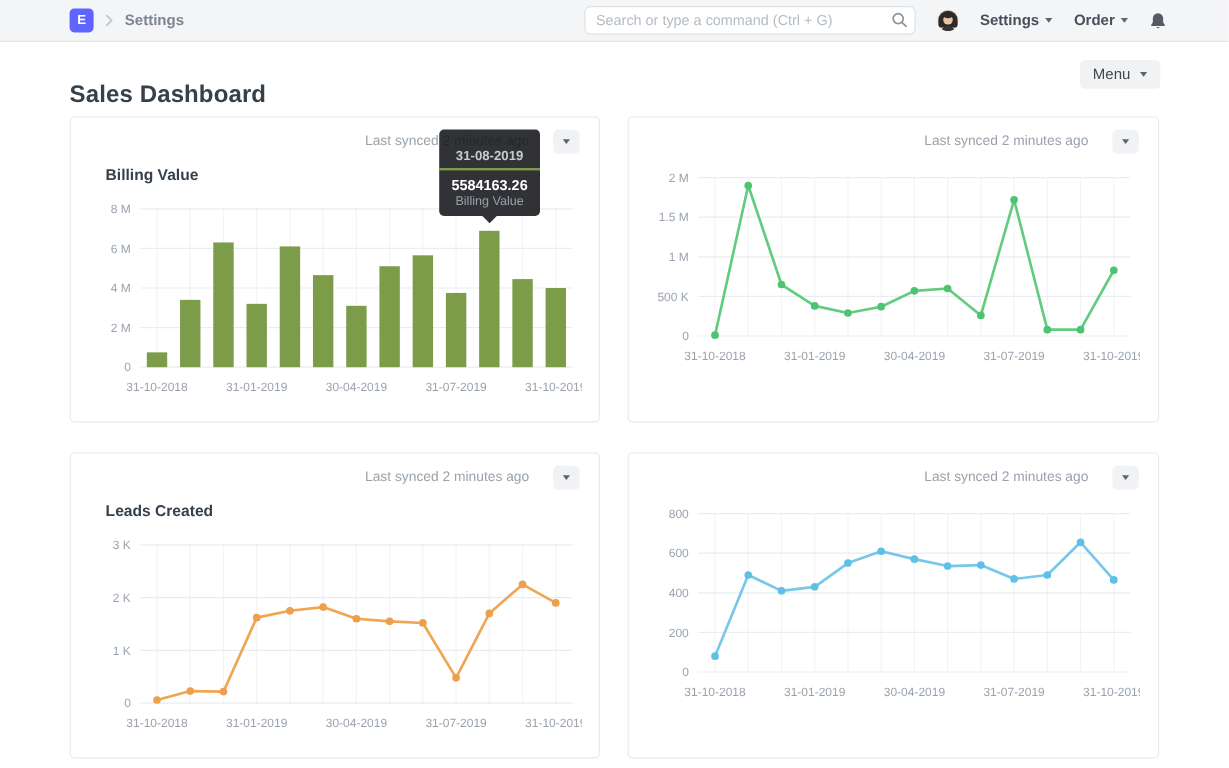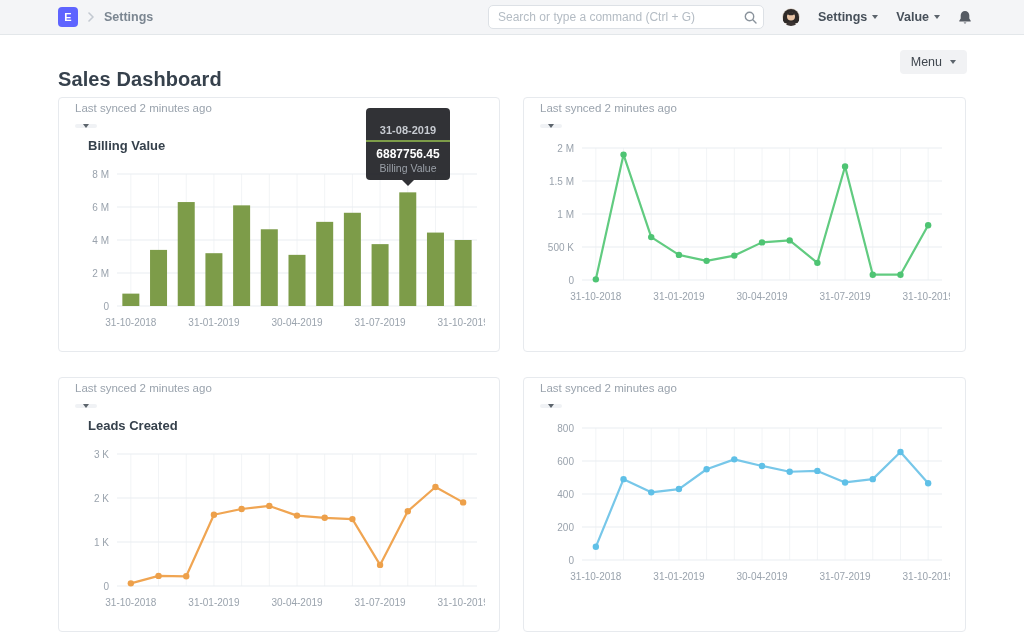--- a/index.html
+++ b/index.html
@@ -36,21 +36,21 @@
   .page-header h1 { font-size:20px; font-weight:bold; color:#36414c; letter-spacing:0.1px;margin-top:35px; }
   .menu-btn { height:24px; padding:0 11px; background:#f1f2f4; border:none; border-radius:4px;
               font-size:12.5px; color:#3f464e; font-family:"Liberation Sans", sans-serif;
               display:flex; align-items:center; gap:8px; cursor:pointer; }
 
   
   .grid { margin:9px 0 0 58px; width:908px; display:grid;
           grid-template-columns:442px 443px; grid-template-rows:255px 255px; gap:25px 23px; }
   .card { background:#fff; border:1px solid #e7eaee; border-radius:4px;
           padding:10px 16px 0 16px; position:relative; }
-  .card-head { display:flex; align-items:flex-start; justify-content:flex-end; gap:10px; height:20px;flex-direction:column; }
+  .card-head { display:flex; align-items:center; justify-content:flex-end; gap:20px; height:20px; }
   .sync { font-size:11.5px; color:#9aa3ad; }
   .card-menu { width:22px; height:20px; background:#f0f2f5; border:none; border-radius:4px;
                display:flex; align-items:center; justify-content:center; cursor:pointer; }
   .chart-title { margin:10px 0 0 13px; font-size:13px; font-weight:bold; color:#36414c; height:16px; }
   svg.chart { display:block; margin-top:12px; width:410px; height:170px; }
   svg.chart text { font-family:"Liberation Sans", sans-serif; }
 
   
   .tooltip { position:absolute; left:307px; top:10px; width:84px; z-index:5;
              background:rgba(20,22,26,0.88); border-radius:4px; text-align:center; color:#fff; }
@@ -94,21 +94,21 @@
         <circle cx="9" cy="8.5" r="4" fill="#e8c3a4"></circle>
         <path d="M5 7 a4.2 4.2 0 0 1 8 0 l-1 -0.6 a6 6 0 0 1 -6 0 z" fill="#2e2a28"></path>
         <path d="M3.5 18 a5.5 4.5 0 0 1 11 0 z" fill="#3a3331"></path>
       </svg>
     </div>
     <div class="nav-menu">
       <span>Settings</span>
       <span class="caret"></span>
     </div>
     <div class="nav-menu">
-      <span>Value</span>
+      <span>Order</span>
       <span class="caret"></span>
     </div>
     <span class="bell">
       <svg width="14" height="15" viewBox="0 0 14 15">
           <path d="M7 1 a4.3 4.3 0 0 1 4.3 4.3 v3.2 l1.4 2.3 a0.5 0.5 0 0 1 -0.45 0.8 h-10.5 a0.5 0.5 0 0 1 -0.45 -0.8 L2.7 8.5 V5.3 A4.3 4.3 0 0 1 7 1 z" fill="#555b63"></path>
           <path d="M5.6 12.6 a1.5 1.5 0 0 0 2.8 0 z" fill="#555b63"></path>
         </svg>
     </span>
   </div>
 </div>
@@ -169,21 +169,21 @@
         <rect x="351.96153846153845" y="66.575" width="17" height="73.425" fill="#7d9c49"></rect>
         <rect x="379.6538461538462" y="74" width="17" height="66" fill="#7d9c49"></rect>
         <text x="55.84615384615385" y="160" text-anchor="middle" fill="#9aa3ad" font-size="10">31-10-2018</text>
         <text x="138.92307692307693" y="160" text-anchor="middle" fill="#9aa3ad" font-size="10">31-01-2019</text>
         <text x="222" y="160" text-anchor="middle" fill="#9aa3ad" font-size="10">30-04-2019</text>
         <text x="305.0769230769231" y="160" text-anchor="middle" fill="#9aa3ad" font-size="10">31-07-2019</text>
         <text x="388.1538461538462" y="160" text-anchor="middle" fill="#9aa3ad" font-size="10">31-10-2019</text>
       </svg>
     <div class="tooltip">
       <div class="tt-date">31-08-2019</div>
-      <div class="tt-value">6887756.45</div>
+      <div class="tt-value">5584163.26</div>
       <div class="tt-label">Billing Value</div>
     </div>
   </div>
 
   <div class="card">
     <div class="card-head">
       <span class="sync">Last synced 2 minutes ago</span>
       <button class="card-menu">
         <span class="caret"></span>
       </button>

